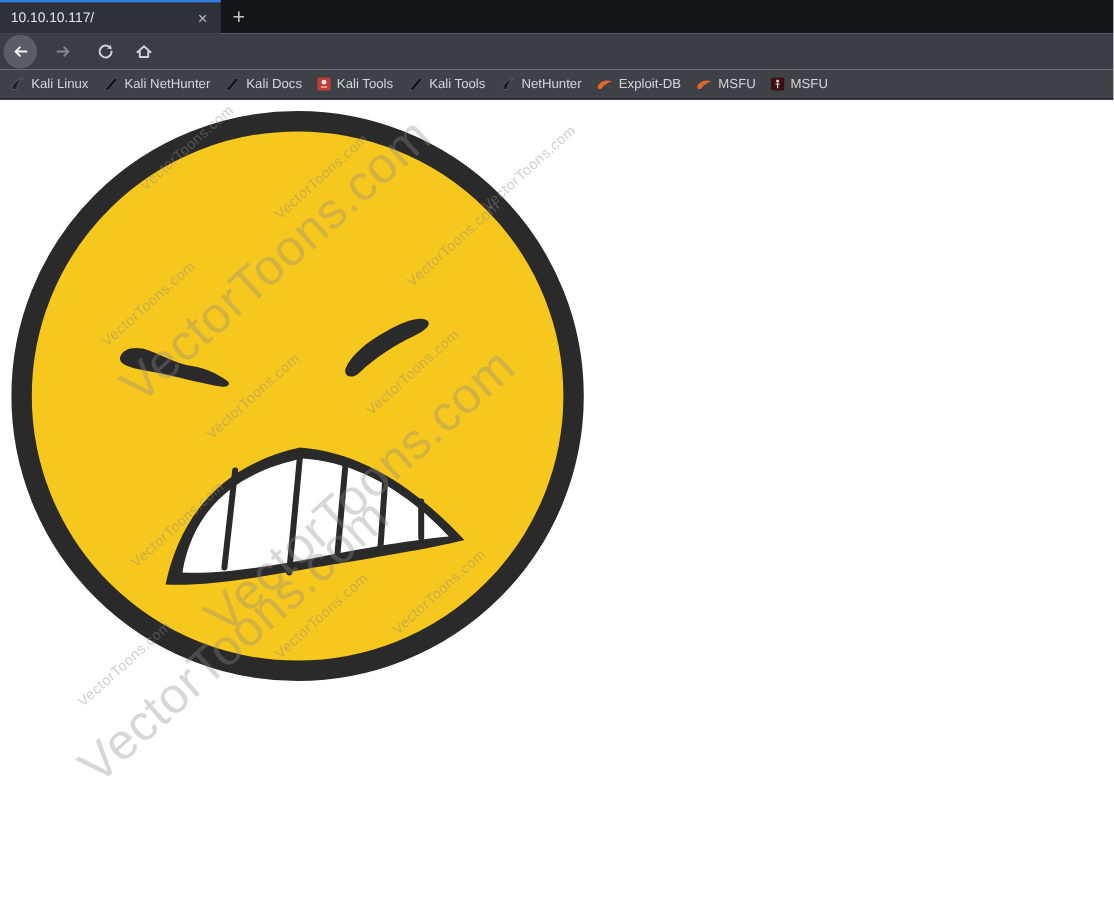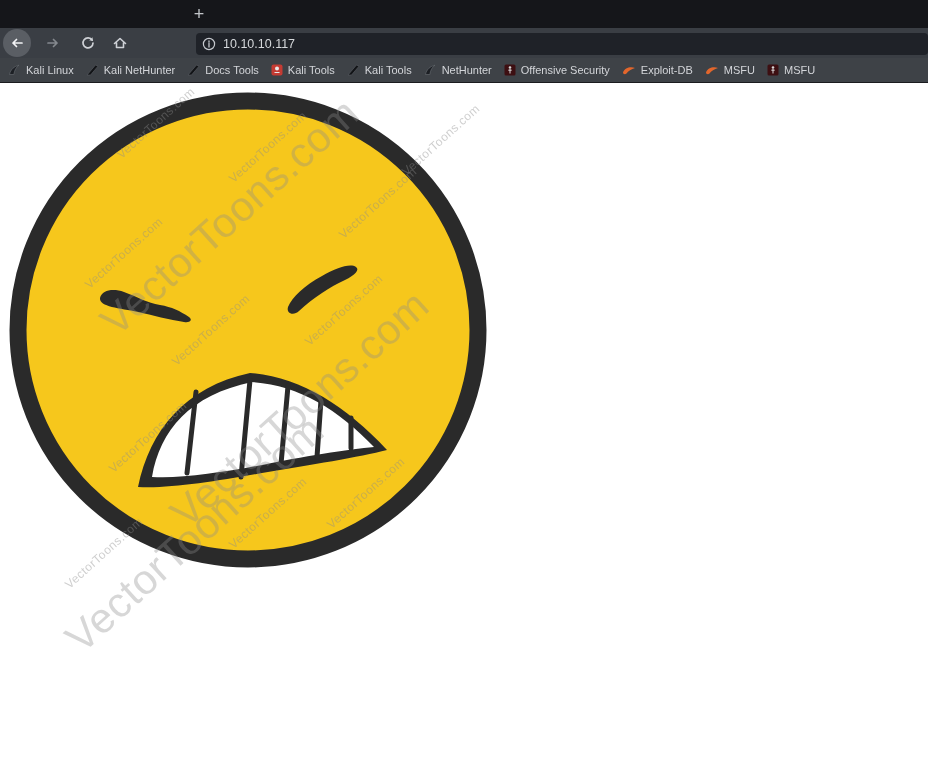--- a/index.html
+++ b/index.html
@@ -54,20 +54,24 @@
   .wm-sm{font-size:12px;opacity:.42;}
   .irc-text{
     position:absolute;left:575px;top:480px;font-family:"Liberation Serif","DejaVu Serif",serif;
     font-weight:bold;font-size:16px;color:#1A1A1A;white-space:nowrap;
   }
 </style>
 </head>
 <body>
 
 <div class="tabbar">
+  <div class="tab">
+    <span class="tab-title">10.10.10.117/</span>
+    <span class="tab-close">×</span>
+  </div>
   <div class="newtab">+</div>
 </div>
 
 <div class="toolbar">
   <div class="back-circle">
     <svg width="16" height="16" viewBox="0 0 16 16">
       <path d="M13 8 H4 M7.5 4.5 L4 8 L7.5 11.5" stroke="#F2F3F5" stroke-width="1.7" fill="none" stroke-linecap="round" stroke-linejoin="round"></path>
     </svg>
   </div>
   <div class="nav-btn" style="left:45px">
@@ -79,27 +83,20 @@
     <svg width="16" height="16" viewBox="0 0 16 16">
       <path d="M12.2 5.2 A5 5 0 1 0 13 8" stroke="#CED1D6" stroke-width="1.7" fill="none" stroke-linecap="round"></path>
       <path d="M12.6 2.2 L12.6 5.6 L9.2 5.6 Z" fill="#CED1D6"></path>
     </svg>
   </div>
   <div class="nav-btn" style="left:112px">
     <svg width="16" height="16" viewBox="0 0 16 16">
       <path d="M2.5 8.5 L8 3.5 L13.5 8.5 M4.5 7.5 V12.5 H11.5 V7.5" stroke="#CED1D6" stroke-width="1.6" fill="none" stroke-linecap="round" stroke-linejoin="round"></path>
     </svg>
   </div>
-  <div class="urlbar">
-    <svg width="14" height="14" viewBox="0 0 14 14">
-      <circle cx="7" cy="7" r="5.6" stroke="#C6C9CE" stroke-width="1.2" fill="none"></circle>
-      <path d="M7 6.2 V10 M7 4 V5" stroke="#C6C9CE" stroke-width="1.3" stroke-linecap="round"></path>
-    </svg>
-    <span class="urlbar-text">10.10.10.117</span>
-  </div>
 </div>
 
 <div class="bookmarksbar">
 
   <div class="bm">
     <span class="bm-ic">
       <svg width="13" height="12" viewBox="0 0 13 12">
           <path d="M1.5 10.5 C2.5 5.5 6 2.5 11 1.2 C8 3.5 6.5 6 5.8 10.5 Z" fill="#1C1F24" stroke="#6A6E74" stroke-width="0.6"></path>
         </svg>
     </span>
@@ -114,21 +111,21 @@
     </span>
     <span class="bm-label">Kali NetHunter</span>
   </div>
 
   <div class="bm">
     <span class="bm-ic">
       <svg width="13" height="12" viewBox="0 0 13 12">
           <path d="M1 11 L9.5 1 L12 2.2 L4.5 11 Z" fill="#121417" stroke="#595D63" stroke-width="0.6"></path>
         </svg>
     </span>
-    <span class="bm-label">Docs Tools</span>
+    <span class="bm-label">Kali Docs</span>
   </div>
 
   <div class="bm">
     <span class="bm-ic">
       <svg width="12" height="12" viewBox="0 0 12 12">
           <rect x="0.5" y="0.5" width="11" height="11" rx="2" fill="#C43B33"></rect>
           <circle cx="6" cy="4.5" r="2" fill="#E8E8E8"></circle>
           <path d="M3.5 8.5 H8.5" stroke="#E8E8E8" stroke-width="1"></path>
         </svg>
     </span>
@@ -146,30 +143,20 @@
 
   <div class="bm">
     <span class="bm-ic">
       <svg width="13" height="12" viewBox="0 0 13 12">
           <path d="M1.5 10.5 C2.5 5.5 6 2.5 11 1.2 C8 3.5 6.5 6 5.8 10.5 Z" fill="#1C1F24" stroke="#6A6E74" stroke-width="0.6"></path>
         </svg>
     </span>
     <span class="bm-label">NetHunter</span>
   </div>
 
-  <div class="bm">
-    <span class="bm-ic">
-      <svg width="12" height="12" viewBox="0 0 12 12">
-          <rect x="0.5" y="0.5" width="11" height="11" rx="1.5" fill="#3D0F12"></rect>
-          <circle cx="6" cy="3.5" r="1.3" fill="#D8D8D8"></circle>
-          <path d="M6 5 V9.5 M4.3 6.2 H7.7" stroke="#D8D8D8" stroke-width="1"></path>
-        </svg>
-    </span>
-    <span class="bm-label">Offensive Security</span>
-  </div>
 
   <div class="bm">
     <span class="bm-ic">
       <svg width="14" height="12" viewBox="0 0 14 12">
           <path d="M1 8.5 C2.5 3.5 9 2 13 4 C9.5 5 6 7 4.5 9.5 C3 11 1 10 1 8.5 Z" fill="#E2662C"></path>
         </svg>
     </span>
     <span class="bm-label">Exploit-DB</span>
   </div>
 

